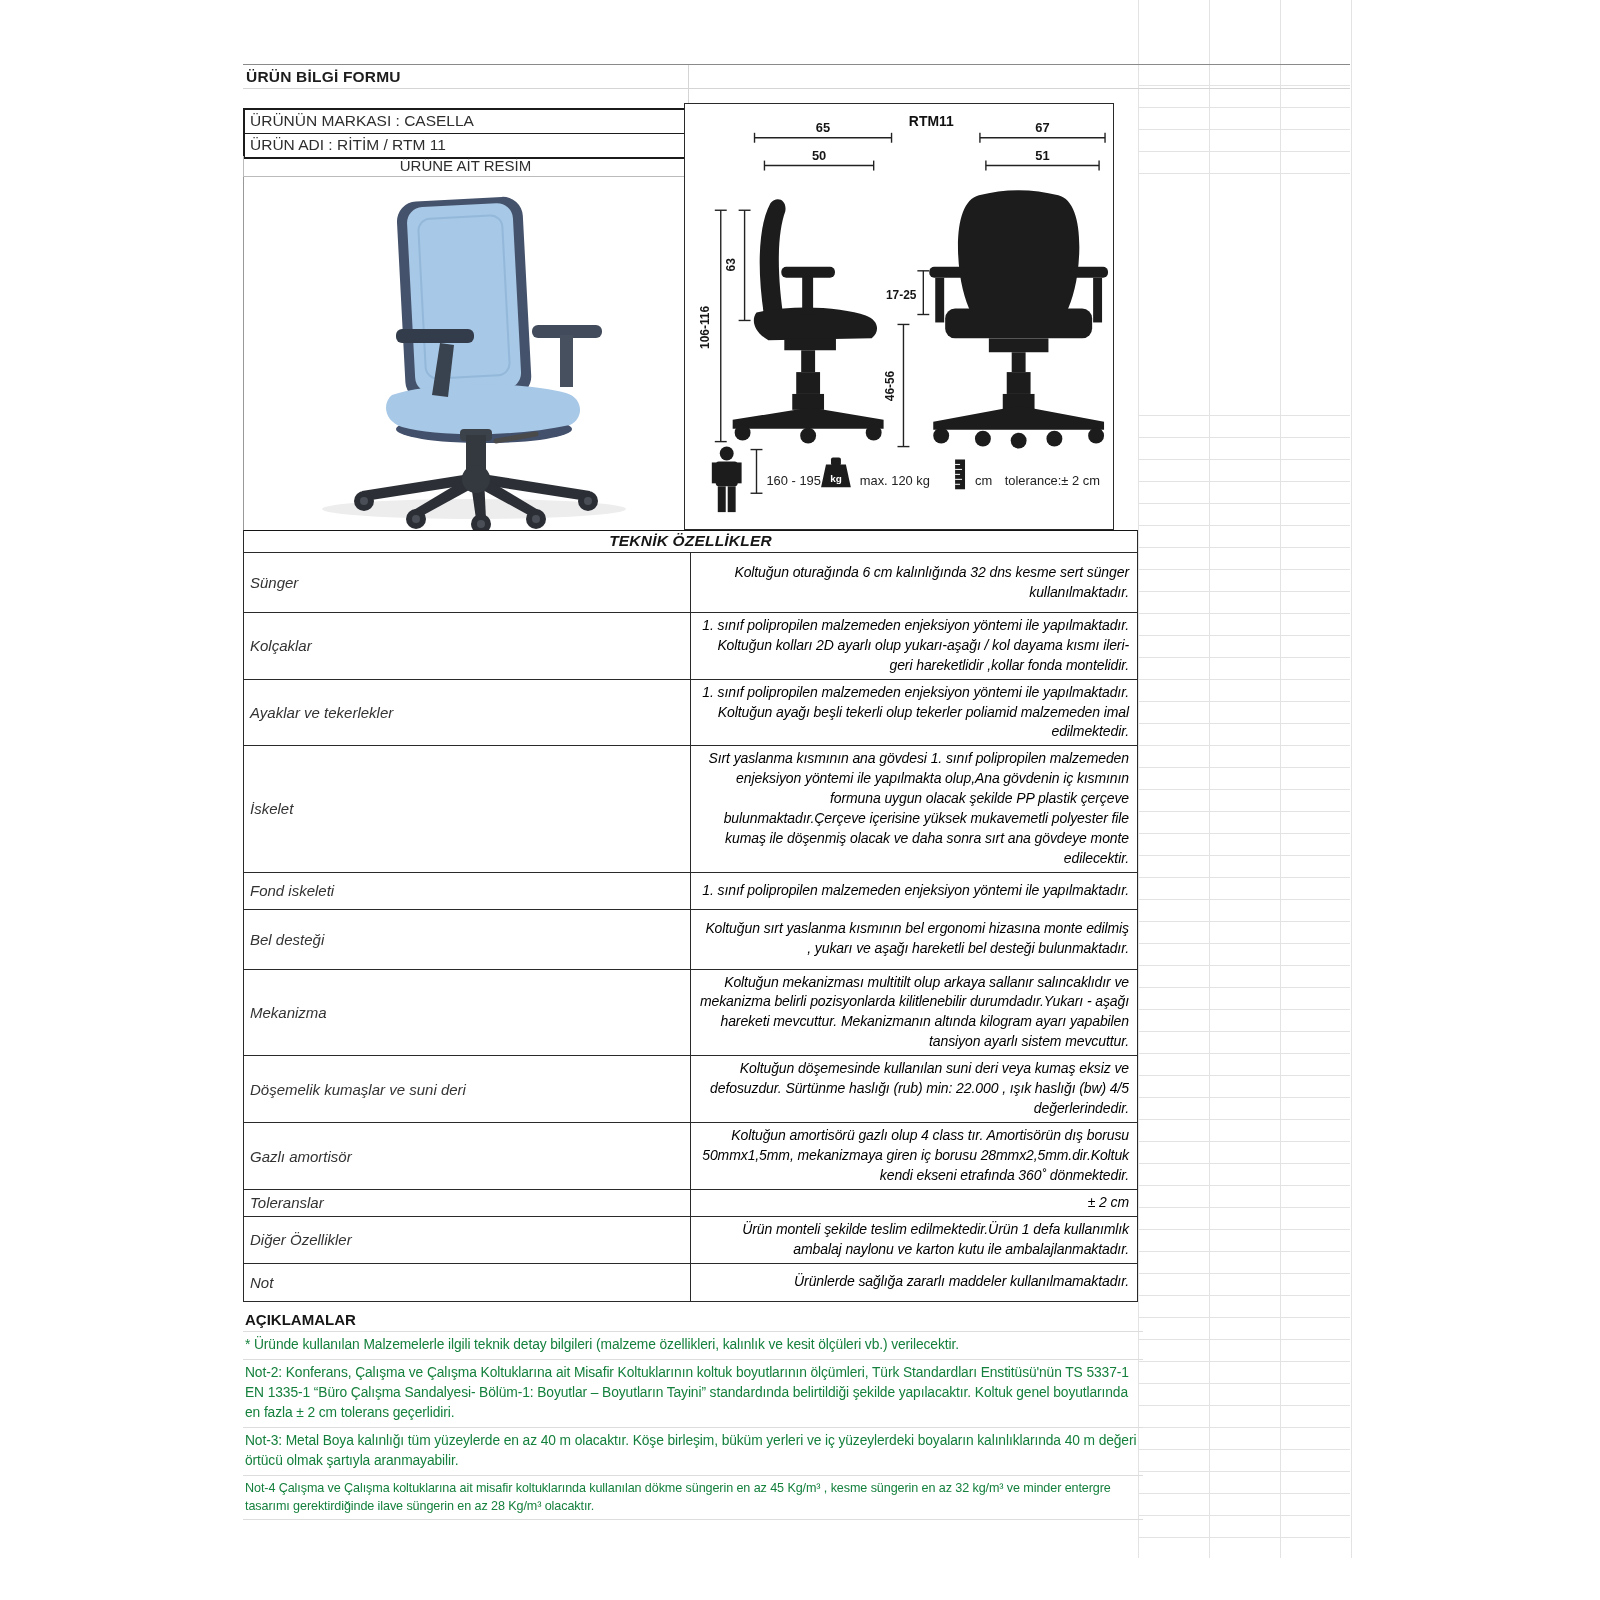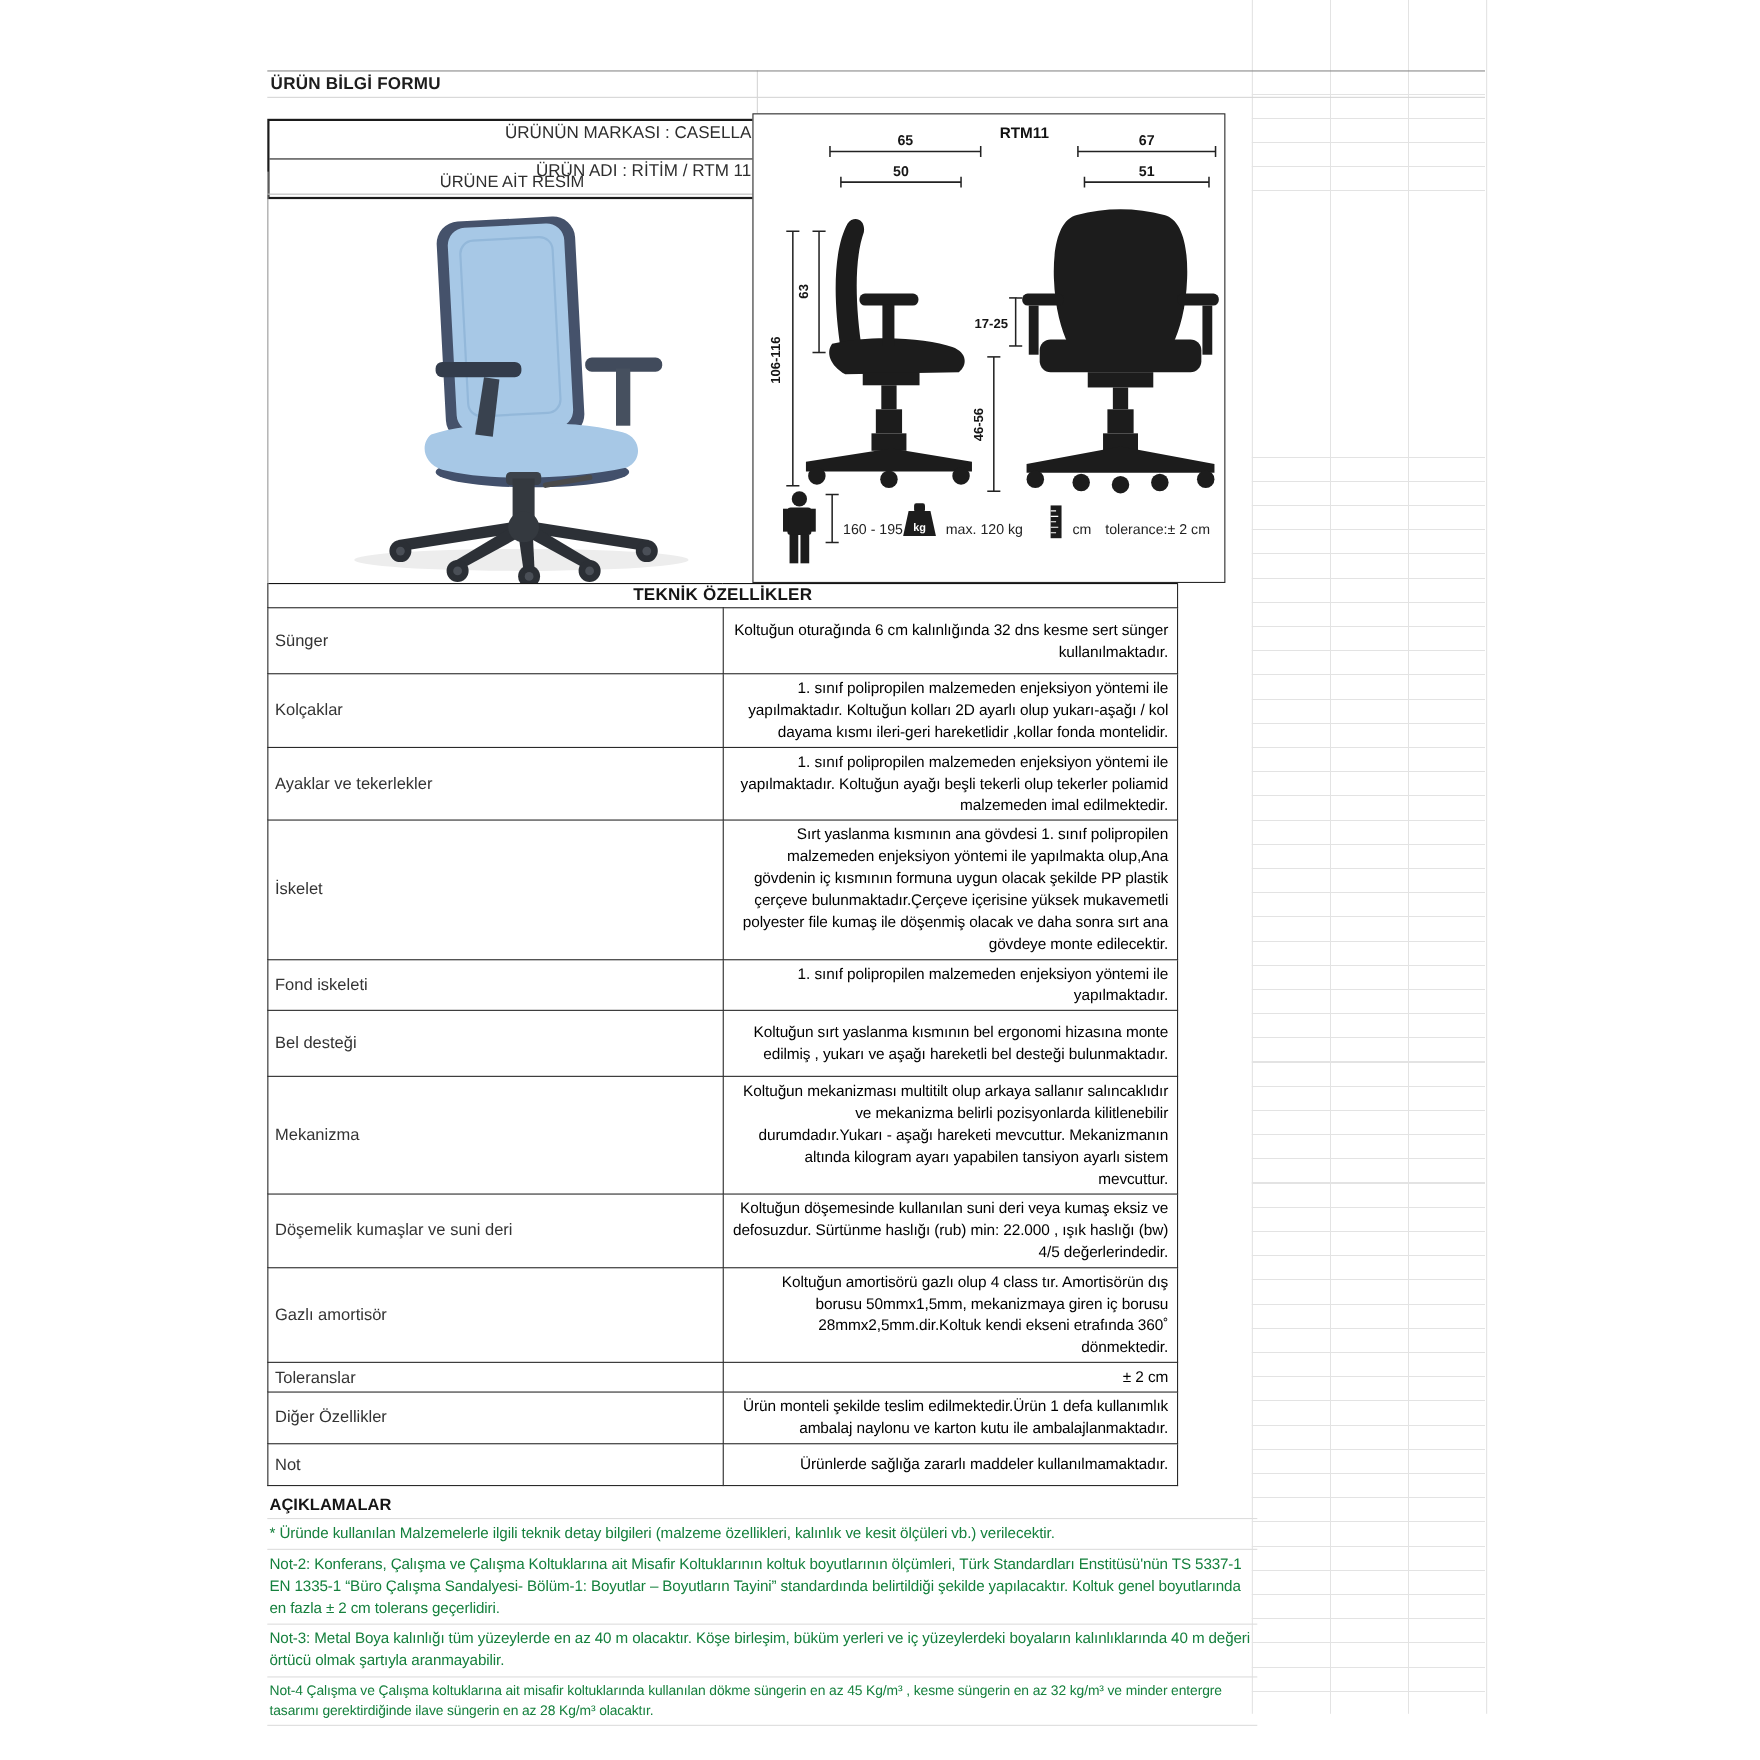--- a/index.html
+++ b/index.html
@@ -26,34 +26,34 @@
 
   
   #sheet{position:absolute;left:243px;top:64px;width:895px;}
   .top-section{position:relative;height:466px;}
   .form-title{
     position:absolute;left:3px;top:4px;font-size:15.5px;font-weight:bold;color:#1d1d1d;letter-spacing:.2px;
   }
   .info-box{
     position:absolute;left:0;top:44px;width:443px;border:2px solid #1b1b1b;background:#fff;
   }
-  .info-row{font-size:15.5px;color:#2e2e2e;padding:2px 5px 14px 5px;line-height:18px;white-space:nowrap;text-align:right;}
+  .info-row{font-size:15.5px;color:#2e2e2e;padding:2px 5px 3px 5px;line-height:18px;white-space:nowrap;}
   .info-row.first{border-bottom:1.5px solid #1b1b1b;}
   .caption-row{
     position:absolute;left:0;top:92px;width:443px;text-align:center;font-size:15px;color:#2e2e2e;
     padding:1px 0 2px 0;border-left:1px solid #bbb;border-right:2px solid #3b82f6;border-bottom:1px solid #bbb;
   }
   .photo-box{position:absolute;left:0;top:113px;width:443px;height:353px;border-left:1px solid #999;}
   .diagram-panel{
     position:absolute;left:441px;top:39px;width:430px;height:427px;
     border:1.5px solid #2a2a2a;background:#fff;box-sizing:border-box;
   }
 
   
-  table.tech{width:828px;border-collapse:collapse;table-layout:fixed;border:1.5px solid #141414;}
+  table.tech{width:895px;border-collapse:collapse;table-layout:fixed;border:1.5px solid #141414;font-style:italic;}
   table.tech td,th{border:1px solid #2a2a2a;}
   th.tech-header{
     border-top:1px dotted #777;font-size:15.5px;font-weight:bold;color:#161616;
     text-align:center;padding:1px 0 2px 0;letter-spacing:.2px;
   }
   td.lbl{
     width:428px;font-size:15px;color:#333;padding:2px 6px;vertical-align:middle;background:#fff;
   }
   td.val{
     font-size:14px;color:#000000;padding:3px 8px;vertical-align:middle;line-height:1.42;background:#fff;

